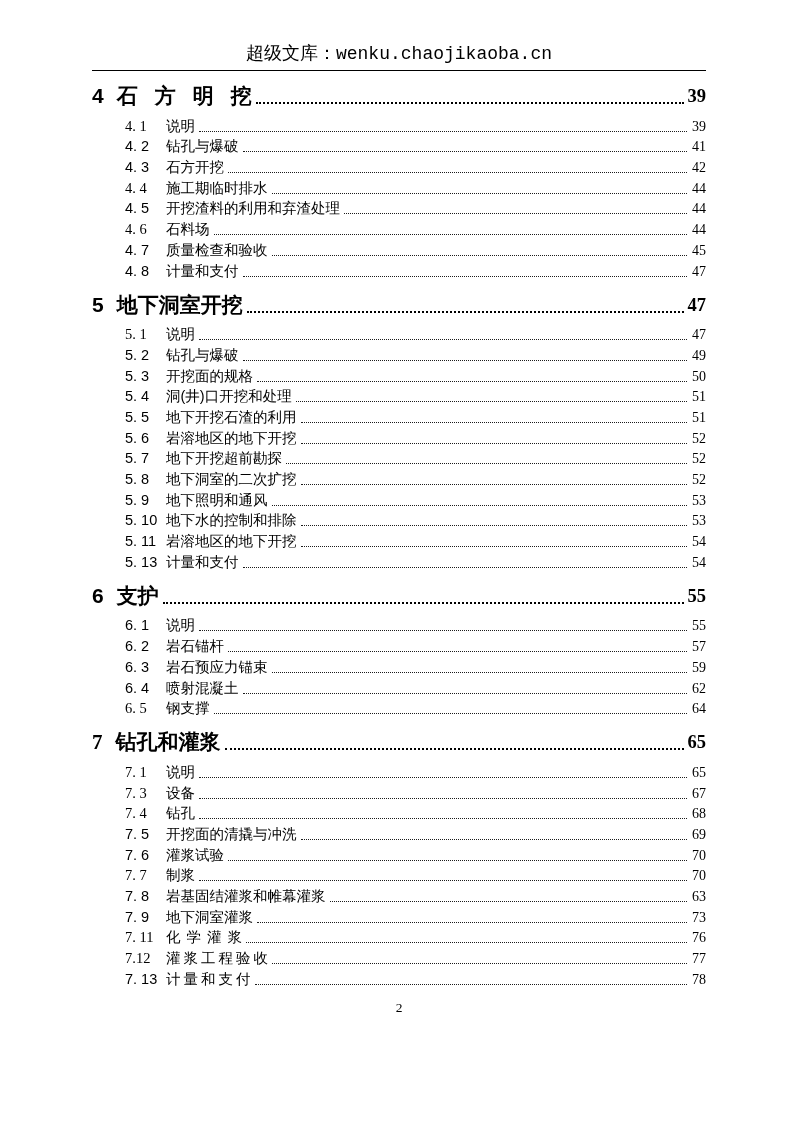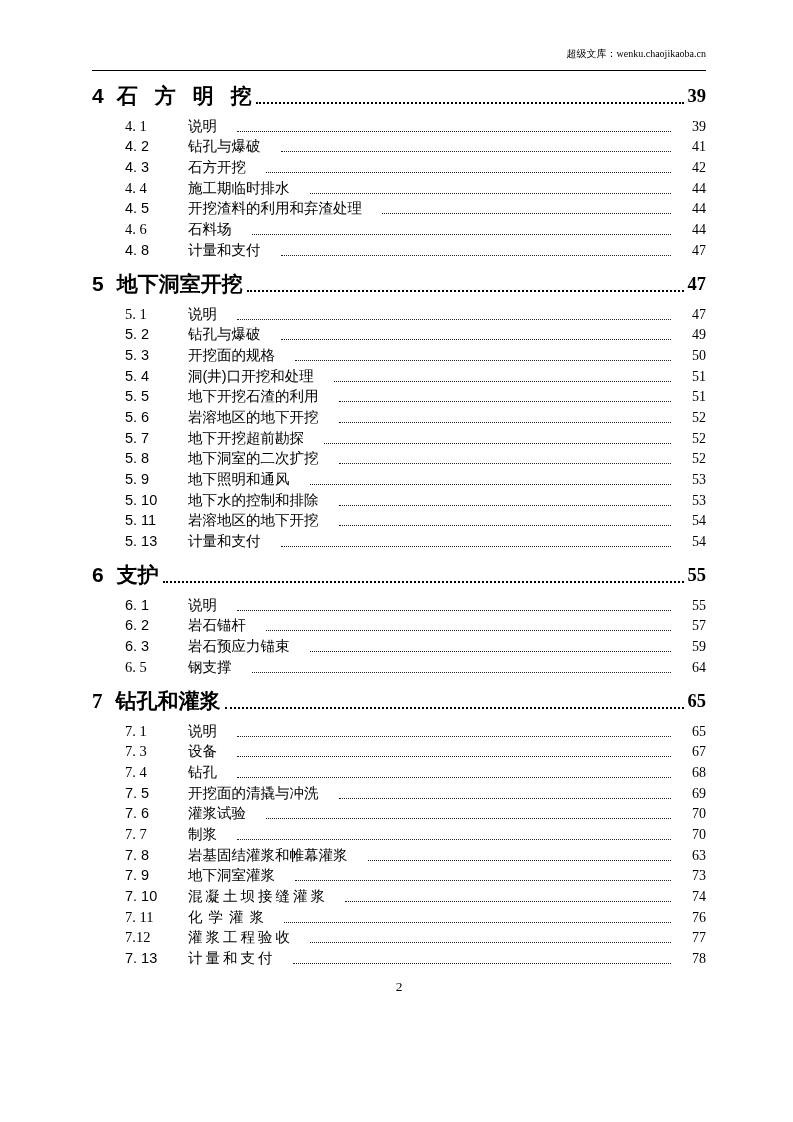--- a/index.html
+++ b/index.html
@@ -6,23 +6,23 @@
   body {
     width: 793px; height: 1122px;
     background: #ffffff; color: #000000;
     font-family: "Liberation Serif", "DejaVu Serif", serif;
     overflow: hidden;
   }
   .page { padding: 46px 87px 0 92px; box-sizing: border-box; }
 
   
   .hdr {
-    text-align: right;
-    font-family: Liberation Serif, serif;
-    font-size: 10px; line-height: 16px;
+    text-align: center;
+    font-family: Liberation Mono, monospace;
+    font-size: 18px; line-height: 16px;
     padding-bottom: 8px;
   }
   .rule { border-top: 1.6px solid #000; height: 0; }
 
   
   .ch {
     display: flex; align-items: flex-end;
     margin-top: 13px; margin-bottom: 6px;
     font-weight: 700; font-size: 21px; line-height: 24px;
     white-space: nowrap;
@@ -34,24 +34,23 @@
   .cpg {
     font-family: "Liberation Serif", "DejaVu Serif", serif;
     font-weight: 700; font-size: 18.5px;
   }
 
   
   .row {
     display: flex; align-items: flex-end;
     height: 20.7px; font-size: 14.5px; line-height: 17px;
     white-space: nowrap;
-    gap: 16px;
   }
   .num { display: inline-block; min-width: 37px; margin-left: 33px; }
-  .title { margin-left: 10px; }
+  .title { margin-left: 4px; }
   .sr { font-family: "Liberation Serif", "DejaVu Serif", serif; font-weight: 400; }
   .bd { font-family: "Liberation Sans", "DejaVu Sans", sans-serif; font-weight: 400; }
   .sp3 { letter-spacing: 3px; margin-right: -3px; }
   .sp6 { letter-spacing: 6px; margin-right: -6px; }
 
   
   .leader {
     flex: 1 1 auto;
     border-bottom: 1.7px dotted #1c1c1c;
     margin: 0 5px 3px 4px;
@@ -118,20 +117,26 @@
     <span class="leader"></span>
     <span class="pg">44</span>
   </div>
   <div class="row">
     <span class="num sr">4. 6</span>
     <span class="title sr">石料场</span>
     <span class="leader"></span>
     <span class="pg">44</span>
   </div>
   <div class="row">
+    <span class="num bd">4. 7</span>
+    <span class="title bd">质量检查和验收</span>
+    <span class="leader"></span>
+    <span class="pg">45</span>
+  </div>
+  <div class="row">
     <span class="num bd">4. 8</span>
     <span class="title bd">计量和支付</span>
     <span class="leader"></span>
     <span class="pg">47</span>
   </div>
 
   <div class="ch hei">
     <span class="cnum">5</span>
     <span class="ctitle">地下洞室开挖</span>
     <span class="leader"></span>
@@ -228,20 +233,26 @@
     <span class="leader"></span>
     <span class="pg">57</span>
   </div>
   <div class="row">
     <span class="num bd">6. 3</span>
     <span class="title bd">岩石预应力锚束</span>
     <span class="leader"></span>
     <span class="pg">59</span>
   </div>
   <div class="row">
+    <span class="num bd">6. 4</span>
+    <span class="title bd">喷射混凝土</span>
+    <span class="leader"></span>
+    <span class="pg">62</span>
+  </div>
+  <div class="row">
     <span class="num sr">6. 5</span>
     <span class="title sr">钢支撑</span>
     <span class="leader"></span>
     <span class="pg">64</span>
   </div>
 
   <div class="ch song">
     <span class="cnum">7</span>
     <span class="ctitle">钻孔和灌浆</span>
     <span class="leader"></span>
@@ -289,26 +300,20 @@
     <span class="leader"></span>
     <span class="pg">63</span>
   </div>
   <div class="row">
     <span class="num bd">7. 9</span>
     <span class="title bd">地下洞室灌浆</span>
     <span class="leader"></span>
     <span class="pg">73</span>
   </div>
   <div class="row">
-    <span class="num bd">7. 10</span>
-    <span class="title bd sp3">混凝土坝接缝灌浆</span>
-    <span class="leader"></span>
-    <span class="pg">74</span>
-  </div>
-  <div class="row">
     <span class="num sr">7. 11</span>
     <span class="title sr sp6">化学灌浆</span>
     <span class="leader"></span>
     <span class="pg">76</span>
   </div>
   <div class="row">
     <span class="num sr">7.12</span>
     <span class="title bd sp3">灌浆工程验收</span>
     <span class="leader"></span>
     <span class="pg">77</span>

